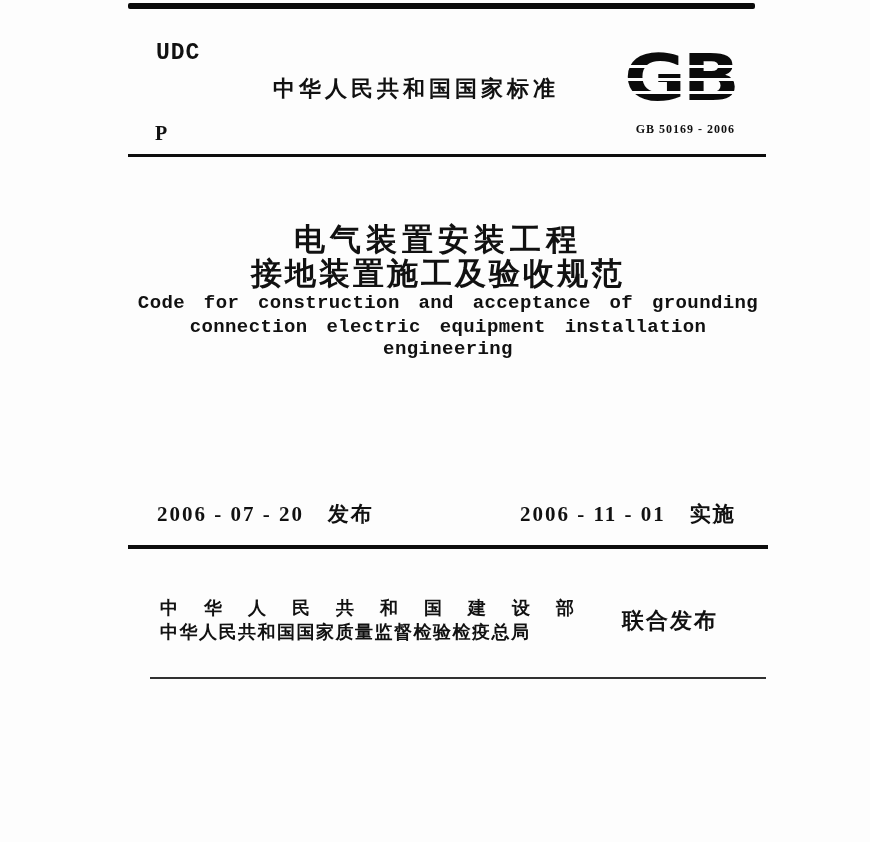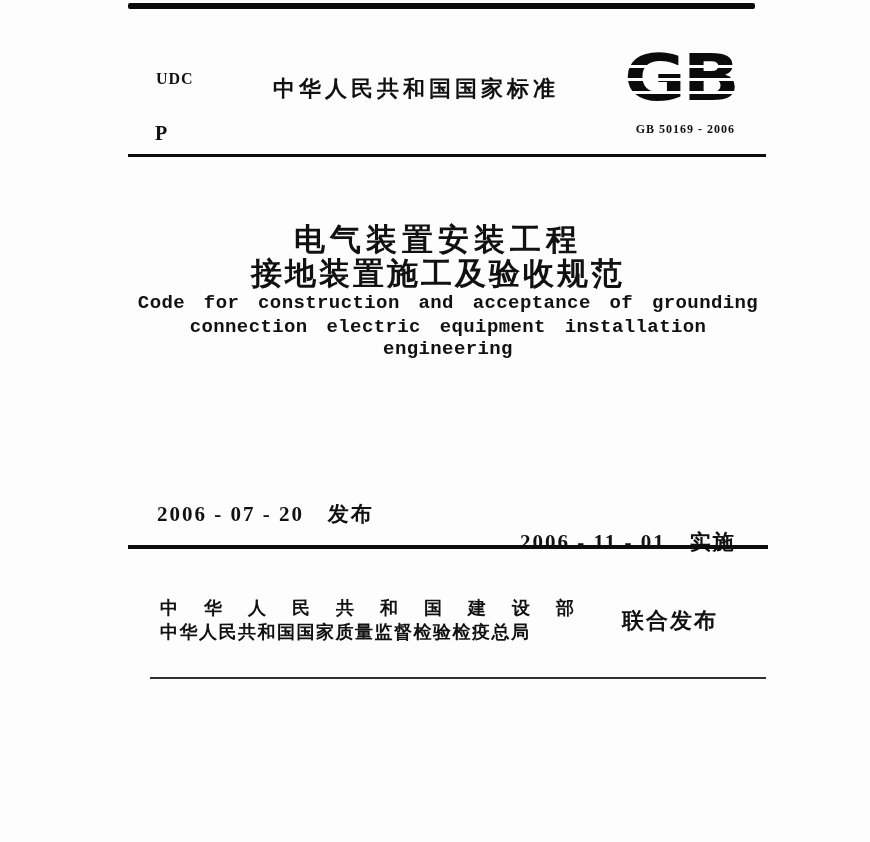--- a/index.html
+++ b/index.html
@@ -14,23 +14,22 @@
     background:#fdfdfd;
     color:#111;
     overflow:hidden;
   }
   .topbar{
     position:absolute;left:128px;top:3px;width:627px;height:6px;
     background:#0a0a0a;border-radius:2px;
   }
   .udc{
     position:absolute;left:156px;top:40px;
-    font-family:Liberation Serif, serif;font-weight:bold;font-size:16px;
+    font-family:Liberation Mono, monospace;font-weight:bold;font-size:23px;
     letter-spacing:1px;
-    margin-top:30px;
   }
   .header-cn{
     position:absolute;left:96px;top:74px;width:640px;
     text-align:center;font-weight:bold;font-size:22px;letter-spacing:4px;
     font-family:"Liberation Sans",sans-serif;
   }
   .gb-logo{
     position:absolute;left:624px;top:48px;width:122px;height:64px;
   }
   .gb-text{
@@ -65,21 +64,21 @@
     position:absolute;left:128px;width:640px;text-align:center;
     font-family:Liberation Mono, monospace;font-weight:bold;
     font-size:19px;word-spacing:7px;letter-spacing:.4px;
   }
   .e1{top:292px;}
   .e2{top:316px;}
   .dates-left,.dates-right{
     position:absolute;top:500px;font-weight:bold;font-size:21px;white-space:nowrap;
   }
   .dates-left{left:157px;}
-  .dates-right{left:520px;margin-top:28px;}
+  .dates-right{left:520px;}
   .date-num{
     font-family:"Liberation Serif",serif;letter-spacing:2px;
   }
   .date-label{
     font-family:"Liberation Sans",sans-serif;margin-left:18px;letter-spacing:2px;
   }
   .pub{
     position:absolute;left:160px;width:450px;
     font-weight:bold;font-size:18px;white-space:nowrap;
     font-family:"Liberation Sans",sans-serif;

